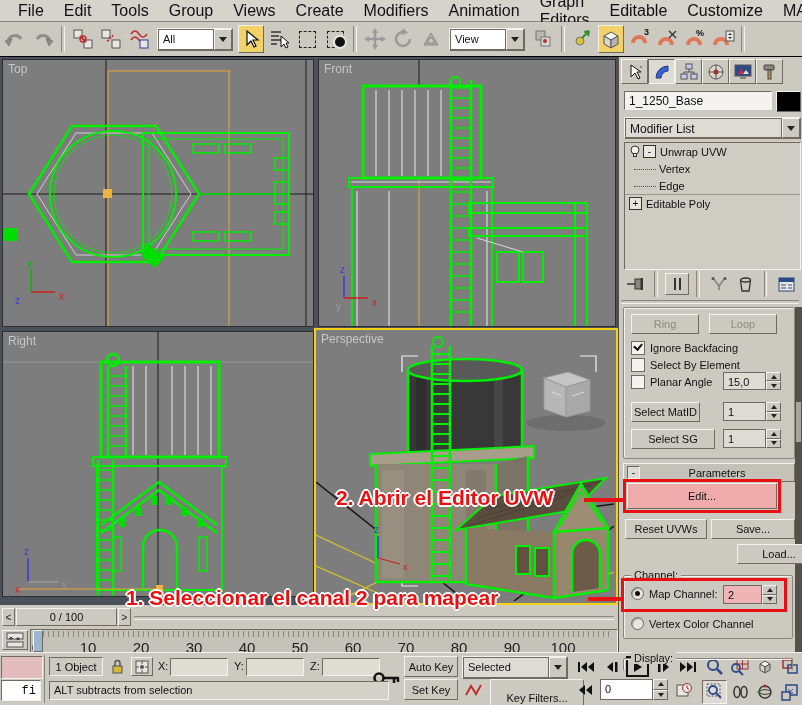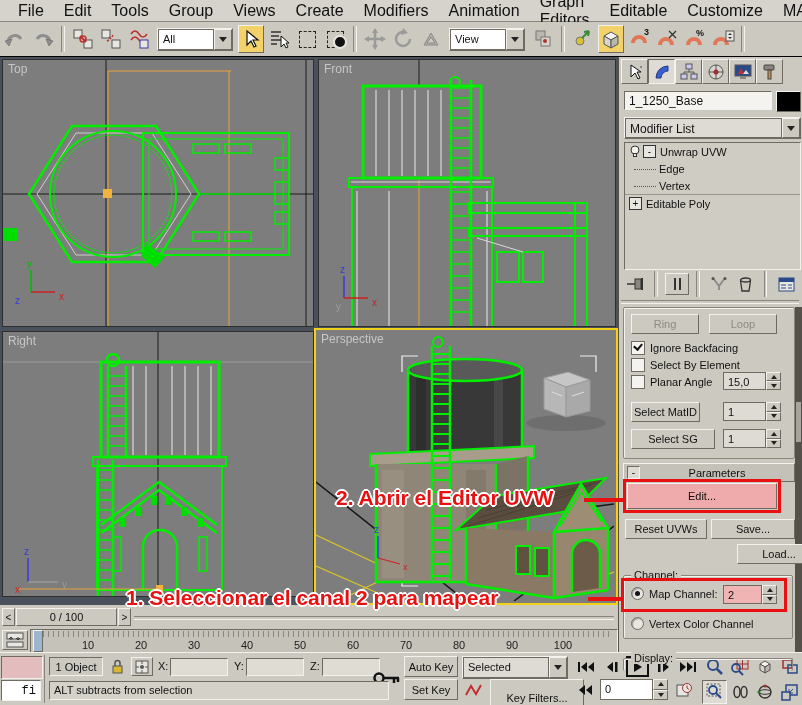--- a/index.html
+++ b/index.html
@@ -33,21 +33,21 @@
   .tri-up{width:0;height:0;border-left:4px solid transparent;border-right:4px solid transparent;border-bottom:5px solid #222;}
   
   #viewports{left:0;top:57px;width:618px;height:548px;background:#49525c;}
   .vp{position:absolute;background:#7d7d7d;border:1px solid #2e2e2e;box-sizing:border-box;}
   .vp-label{position:absolute;left:5px;top:2px;color:#c6c6c6;font-size:12px;z-index:3;}
   #vp-persp-frame{position:absolute;left:314px;top:271px;width:304px;height:277px;
                   border:2px solid #f2d11b;box-sizing:border-box;background:#7d7d7d;}
   
   #timeslider{left:0;top:605px;width:618px;height:24px;background:#ccc9c0;}
   #trackbar{left:0;top:629px;width:618px;height:23px;background:#ccc9c0;}
-  .ticknum{position:absolute;top:9px;transform:translateX(-50%);font-size:11px;color:#222;}
+  .ticknum{position:absolute;top:9px;transform:translateX(-50%);font-size:15px;color:#222;}
   
   #statusbar{left:0;top:652px;width:802px;height:53px;background:#ccc9c0;border-top:1px solid #f4f2ee;}
   .slabel{font-size:11px;}
   
   #cmdpanel{left:618px;top:57px;width:184px;height:595px;background:#ccc9c0;border-left:1px solid #55514a;}
   .tab{width:27px;height:25px;}
   .stackrow{height:17px;display:flex;align-items:center;font-size:11px;white-space:nowrap;}
   .treeline{display:inline-block;width:22px;border-bottom:1px dotted #555;height:1px;margin:0 3px 0 9px;}
   .groove{border:1px solid #8a867e;border-radius:2px;box-shadow:inset 1px 1px 0 #f4f2ee;}
   .grouplab{position:absolute;top:-7px;left:7px;background:#ccc9c0;padding:0 3px;font-size:11px;}
@@ -770,25 +770,25 @@
       <div class="stackrow">
         <svg width="12" height="13" viewBox="0 0 12 13" style="margin:0 2px 0 4px;">
           <circle cx="6" cy="5" r="4" fill="#f4f2ec" stroke="#333"></circle>
             <rect x="4.5" y="8.5" width="3" height="3" fill="#e8e6e0" stroke="#333"></rect>
           </svg>
         <span style="width:11px;height:11px;border:1px solid #333;background:#e8e6e0;display:inline-flex;align-items:center;justify-content:center;font-size:10px;line-height:9px;margin-right:4px;">-</span>
         <span>Unwrap UVW</span>
       </div>
       <div class="stackrow">
         <span class="treeline"></span>
-        <span>Edge</span>
+        <span>Vertex</span>
       </div>
       <div class="stackrow">
         <span class="treeline"></span>
-        <span>Vertex</span>
+        <span>Edge</span>
       </div>
       <div class="stackrow" style="border-top:1px solid #9a978f;">
         <span style="width:11px;height:11px;border:1px solid #333;background:#e8e6e0;display:inline-flex;align-items:center;justify-content:center;font-size:10px;line-height:9px;margin:0 4px;">+</span>
         <span>Editable Poly</span>
       </div>
     </div>
 
     <div class="abs" style="left:5px;top:214px;width:175px;height:26px;display:flex;align-items:center;gap:4px;">
       <div class="btn" style="width:24px;height:22px;">
         <svg width="18" height="14" viewBox="0 0 18 14">

